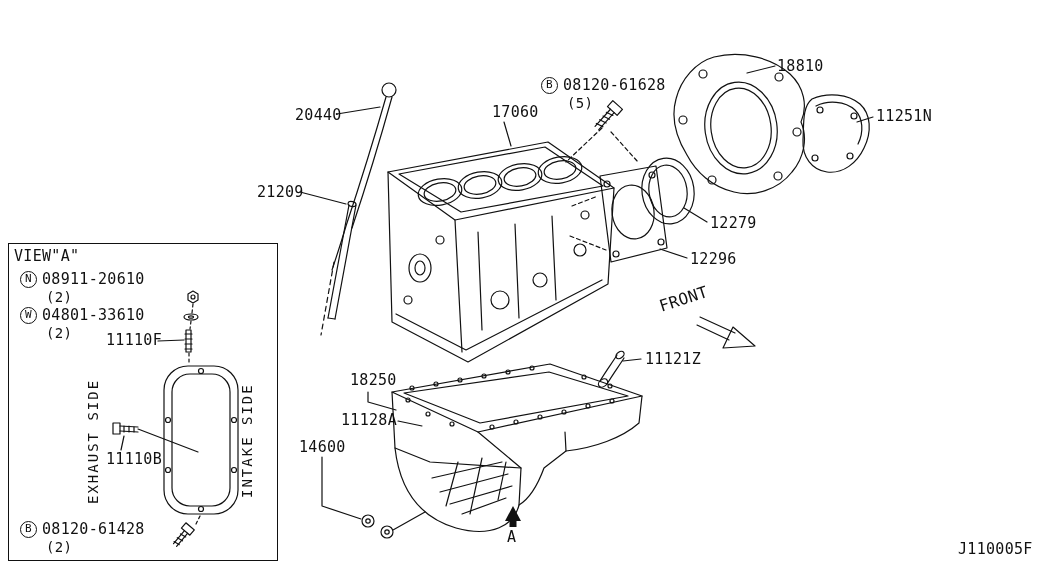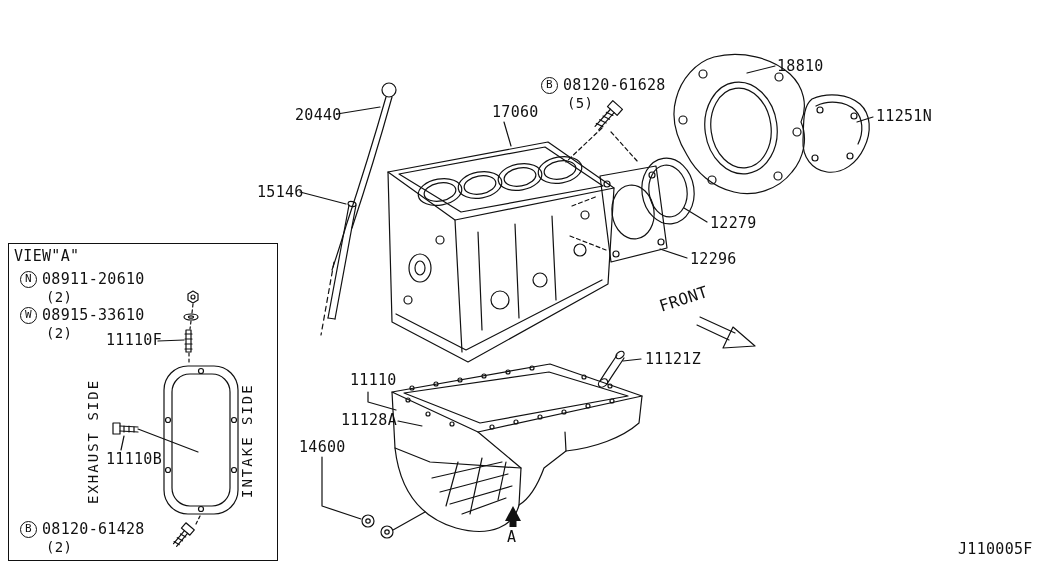--- a/index.html
+++ b/index.html
@@ -213,51 +213,51 @@
         <path d="M183,537 L189,536 M183,542 L189,541 M183,547 L189,546"></path>
       </g>
       <path d="M196,524 L201,514" stroke-dasharray="3 3"></path>
     </g>
   </svg>
 
   <div class="viewbox"></div>
 
   <div class="lbl" style="left:295px;top:107px">20440</div>
   <div class="lbl" style="left:492px;top:104px">17060</div>
-  <div class="lbl" style="left:257px;top:184px">15146</div>
+  <div class="lbl" style="left:257px;top:184px">21209</div>
 
   <div class="lbl" style="left:541px;top:77px">
     <span class="circ">B</span>
     <span>08120-61628</span>
   </div>
   <div class="lbl qty" style="left:567px;top:96px">(5)</div>
 
   <div class="lbl" style="left:777px;top:58px">18810</div>
   <div class="lbl" style="left:876px;top:108px">11251N</div>
   <div class="lbl" style="left:710px;top:215px">12279</div>
   <div class="lbl" style="left:690px;top:251px">12296</div>
   <div class="lbl front-label" style="left:660px;top:298px">FRONT</div>
   <div class="lbl" style="left:645px;top:351px">11121Z</div>
-  <div class="lbl" style="left:350px;top:372px">11110</div>
+  <div class="lbl" style="left:350px;top:372px">18250</div>
   <div class="lbl" style="left:341px;top:412px">11128A</div>
   <div class="lbl" style="left:299px;top:439px">14600</div>
   <div class="lbl" style="left:507px;top:529px">A</div>
   <div class="lbl" style="left:958px;top:541px">J110005F</div>
 
   <div class="lbl" style="left:14px;top:248px">VIEW"A"</div>
 
   <div class="lbl" style="left:20px;top:271px">
     <span class="circ">N</span>
     <span>08911-20610</span>
   </div>
   <div class="lbl qty" style="left:46px;top:290px">(2)</div>
 
   <div class="lbl" style="left:20px;top:307px">
     <span class="circ">W</span>
-    <span>08915-33610</span>
+    <span>04801-33610</span>
   </div>
   <div class="lbl qty" style="left:46px;top:326px">(2)</div>
 
   <div class="lbl" style="left:106px;top:332px">11110F</div>
 
   <div class="lbl vert" style="left:86px;top:362px;height:142px">EXHAUST SIDE</div>
   <div class="lbl vert" style="left:240px;top:368px;height:130px">INTAKE SIDE</div>
 
   <div class="lbl" style="left:106px;top:451px">11110B</div>
 

